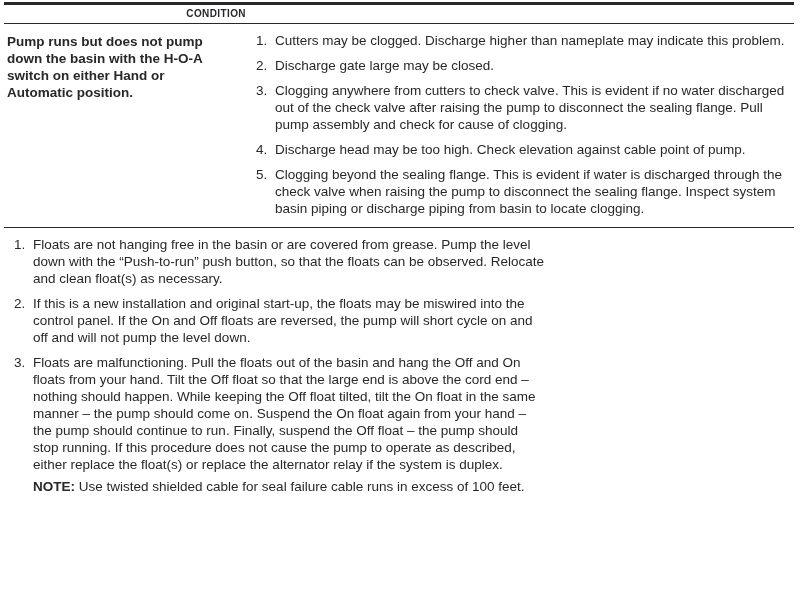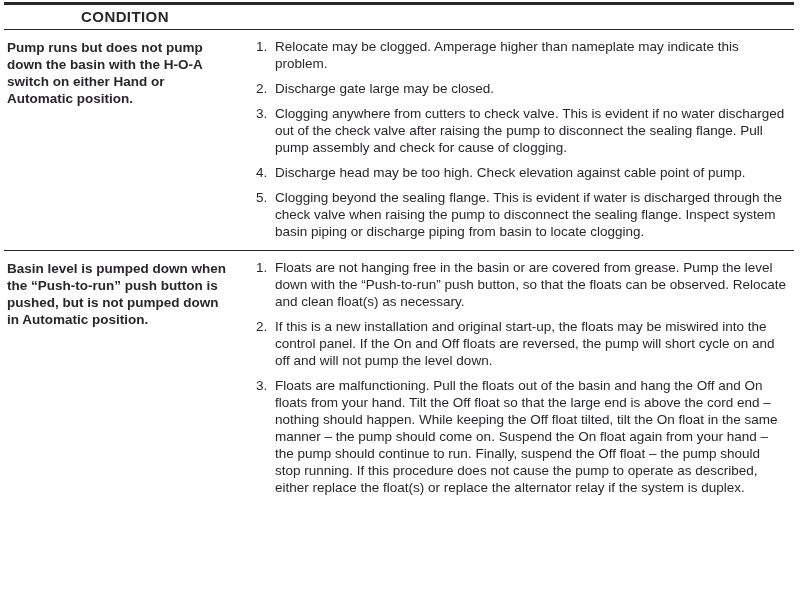--- a/index.html
+++ b/index.html
@@ -18,23 +18,23 @@
   .top-rule { border-top: 3px solid #2a272b; }
   .mid-rule { border-top: 1.5px solid #2a272b; }
 
   .header-row {
     display: flex;
     align-items: center;
     padding: 3px 0 4px 0;
   }
   .h-cell {
     font-weight: bold;
-    font-size: 15px;
+    font-size: 10px;
     letter-spacing: 0.4px;
-    text-align: center;
+    text-align: right;
   }
   .h-condition { width: 242px; }
   .h-cause { flex: 1; }
 
   .t-row {
     display: flex;
     padding: 8px 0 2px 0;
     justify-content: space-between;
   }
   .col-condition {
@@ -79,21 +79,21 @@
 
   <div class="mid-rule"></div>
 
   <div class="t-row">
     <div class="col-condition">Pump runs but does not pump down the basin with the H-O-A switch on either Hand or Automatic position.</div>
     <div class="col-cause">
 
       <div class="cause-item">
         <span class="cause-num">1.</span>
         <div class="cause-text">
-          <p>Relocate may be clogged. Amperage higher than nameplate may indicate this problem.</p>
+          <p>Cutters may be clogged. Discharge higher than nameplate may indicate this problem.</p>
         </div>
       </div>
 
       <div class="cause-item">
         <span class="cause-num">2.</span>
         <div class="cause-text">
           <p>Discharge gate large may be closed.</p>
         </div>
       </div>
 
@@ -117,40 +117,40 @@
           <p>Clogging beyond the sealing flange. This is evident if water is discharged through the check valve when raising the pump to disconnect the sealing flange. Inspect system basin piping or discharge piping from basin to locate clogging.</p>
         </div>
       </div>
 
     </div>
   </div>
 
   <div class="mid-rule"></div>
 
   <div class="t-row">
-    <div class="col-condition">Basin level is pumped down when the “Push-to-run” push button is pushed, but is not pumped down in Automatic position.</div>
     <div class="col-cause">
 
       <div class="cause-item">
         <span class="cause-num">1.</span>
         <div class="cause-text">
           <p>Floats are not hanging free in the basin or are covered from grease. Pump the level down with the “Push-to-run” push button, so that the floats can be observed. Relocate and clean float(s) as necessary.</p>
         </div>
       </div>
 
       <div class="cause-item">
         <span class="cause-num">2.</span>
         <div class="cause-text">
           <p>If this is a new installation and original start-up, the floats may be miswired into the control panel. If the On and Off floats are reversed, the pump will short cycle on and off and will not pump the level down.</p>
         </div>
       </div>
 
       <div class="cause-item">
         <span class="cause-num">3.</span>
         <div class="cause-text">
           <p>Floats are malfunctioning. Pull the floats out of the basin and hang the Off and On floats from your hand. Tilt the Off float so that the large end is above the cord end – nothing should happen. While keeping the Off float tilted, tilt the On float in the same manner – the pump should come on. Suspend the On float again from your hand – the pump should continue to run. Finally, suspend the Off float – the pump should stop running. If this procedure does not cause the pump to operate as described, either replace the float(s) or replace the alternator relay if the system is duplex.</p>
+          <p class="note"><span class="note-label">NOTE:</span> <span>Use twisted shielded cable for seal failure cable runs in excess of 100 feet.</span></p>
         </div>
       </div>
 
     </div>
   </div>
 
 </div>
 
 </body></html>

